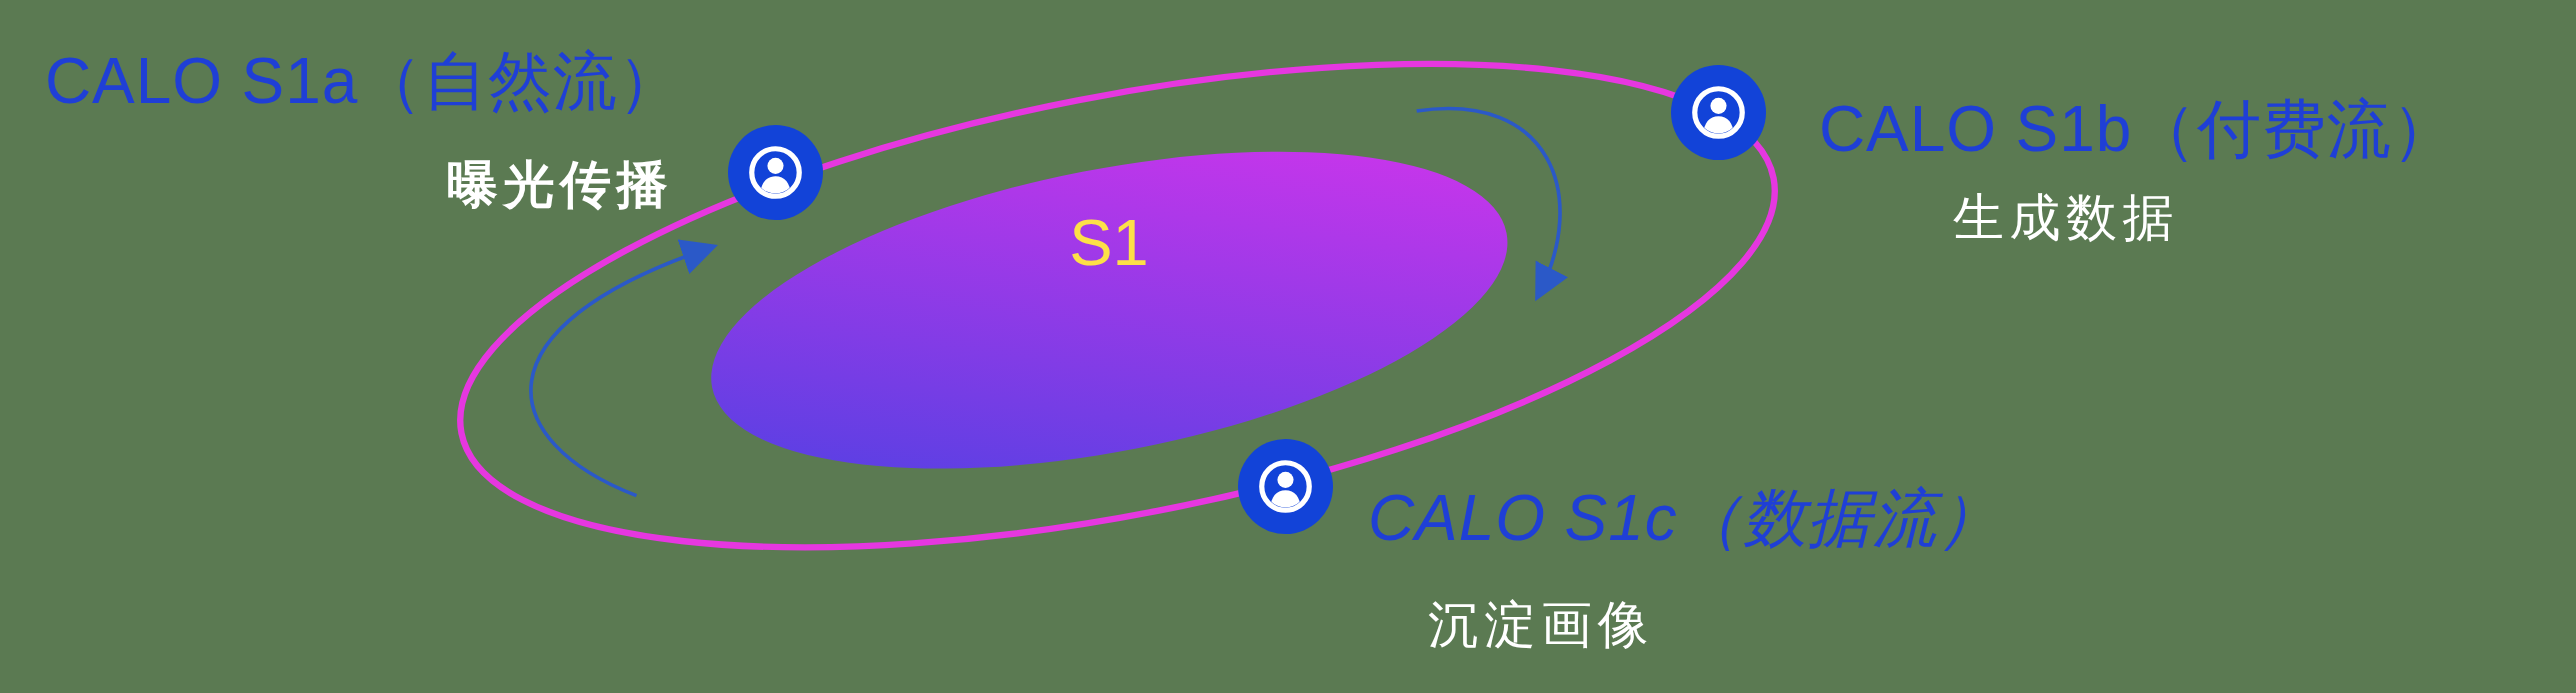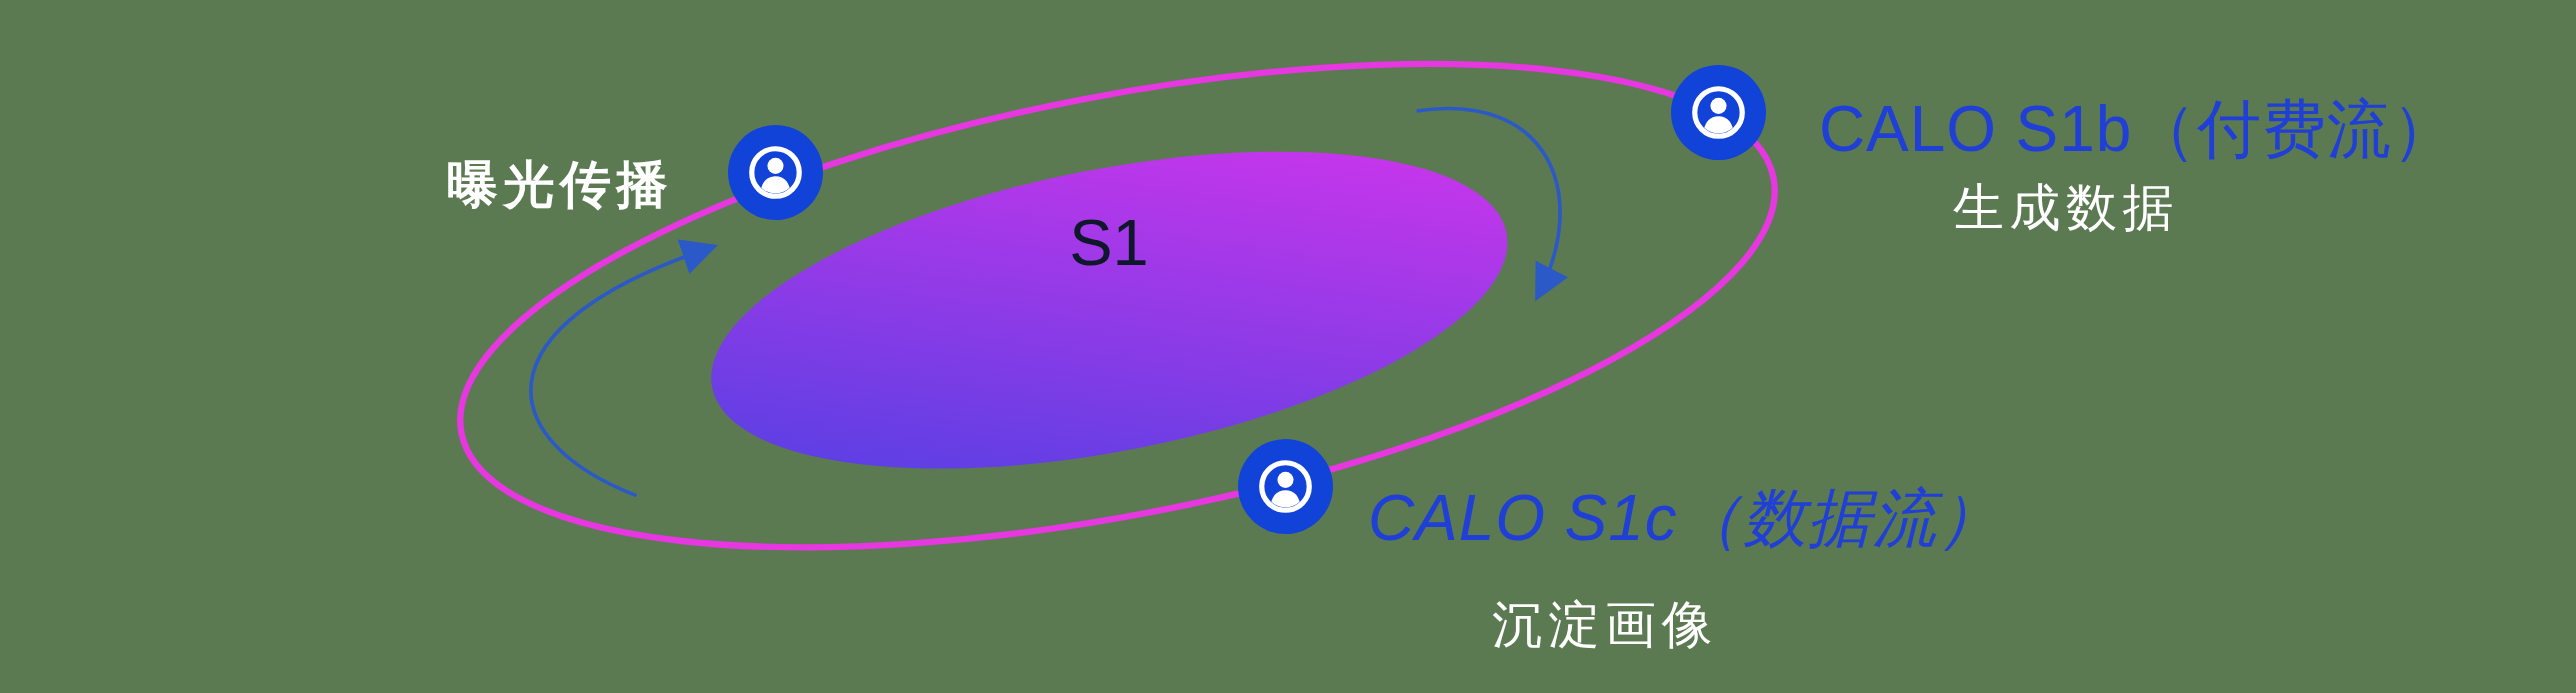--- a/index.html
+++ b/index.html
@@ -41,43 +41,43 @@
     font-size: 51px;
     letter-spacing: 5.5px;
     white-space: nowrap;
   }
 
   .core-title {
     position: absolute;
     left: 1109px;
     top: 205px;
     transform: translateX(-50%);
-    color: #0f172a;
+    color: #fde047;
     font-size: 65px;
     font-weight: 500;
     white-space: pre;
   }
   .core-subtitle {
     position: absolute;
     left: 1113px;
     top: 289px;
     transform: translateX(-50%);
     color: #ffffff;
     font-size: 44px;
     letter-spacing: 3.6px;
     white-space: pre;
   }
 
   
   .label-s1a-title    { left: 45px;   top: 38px;  }
   .label-s1a-subtitle { left: 447px;  top: 151px; font-weight: bold; }
   .label-s1b-title    { left: 1819px; top: 73px; margin-top: 13px;  }
-  .label-s1b-subtitle { left: 1953px; top: 174px; text-align: center; }
+  .label-s1b-subtitle { left: 1953px; top: 184px; text-align: center; }
   .label-s1c-title    { left: 1368px; top: 475px; font-style: italic; }
-  .label-s1c-subtitle { left: 1492px; top: 591px; }
+  .label-s1c-subtitle { left: 1428px; top: 591px; }
 
   .node-s1a-icon { left: 728px;  top: 125px; }
   .node-s1b-icon { left: 1671px; top: 65px;  }
   .node-s1c-icon { left: 1238px; top: 439px; }
 </style>
 </head>
 <body>
 
 <div class="stage">
 
@@ -138,20 +138,21 @@
       <clipPath id="clipC">
           <circle cx="50" cy="50" r="22"></circle>
         </clipPath>
       <g clip-path="url(#clipC)">
         <circle cx="50" cy="43" r="8.5" fill="#ffffff"></circle>
         <path d="M50 54 c-10 0 -16 8 -16 20 h32 c0 -12 -6 -20 -16 -20 z" fill="#ffffff"></path>
       </g>
     </svg>
   </div>
 
+  <div class="node-title label-s1a-title">CALO S1a（自然流）</div>
   <div class="node-subtitle label-s1a-subtitle">曝光传播</div>
 
   <div class="node-title label-s1b-title">CALO S1b（付费流）</div>
   <div class="node-subtitle label-s1b-subtitle">生成数据</div>
 
   <div class="node-title label-s1c-title">CALO S1c（数据流）</div>
   <div class="node-subtitle label-s1c-subtitle">沉淀画像</div>
 
 </div>
 

